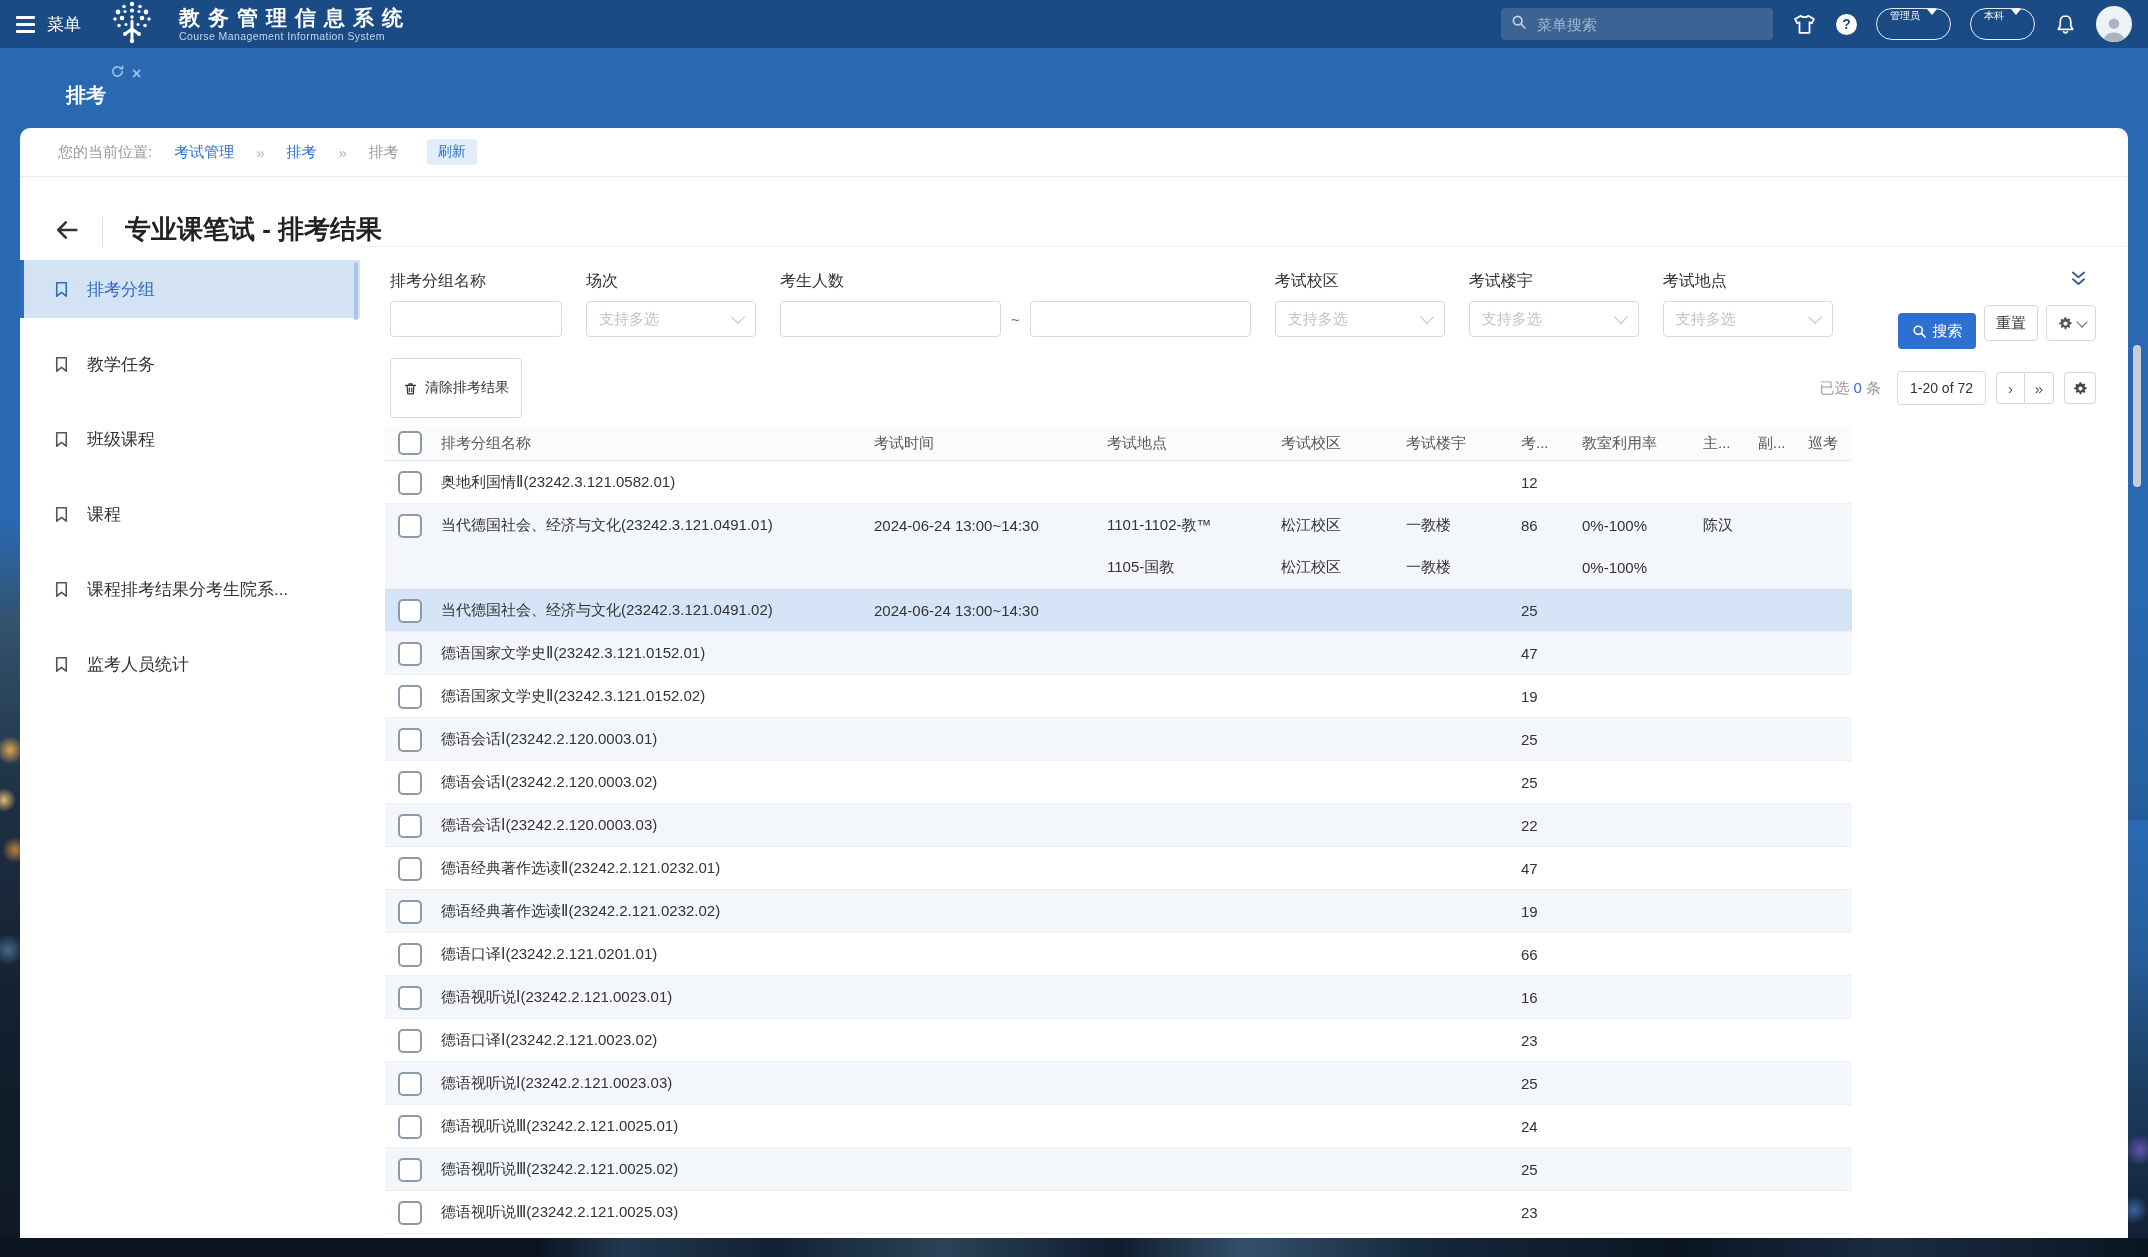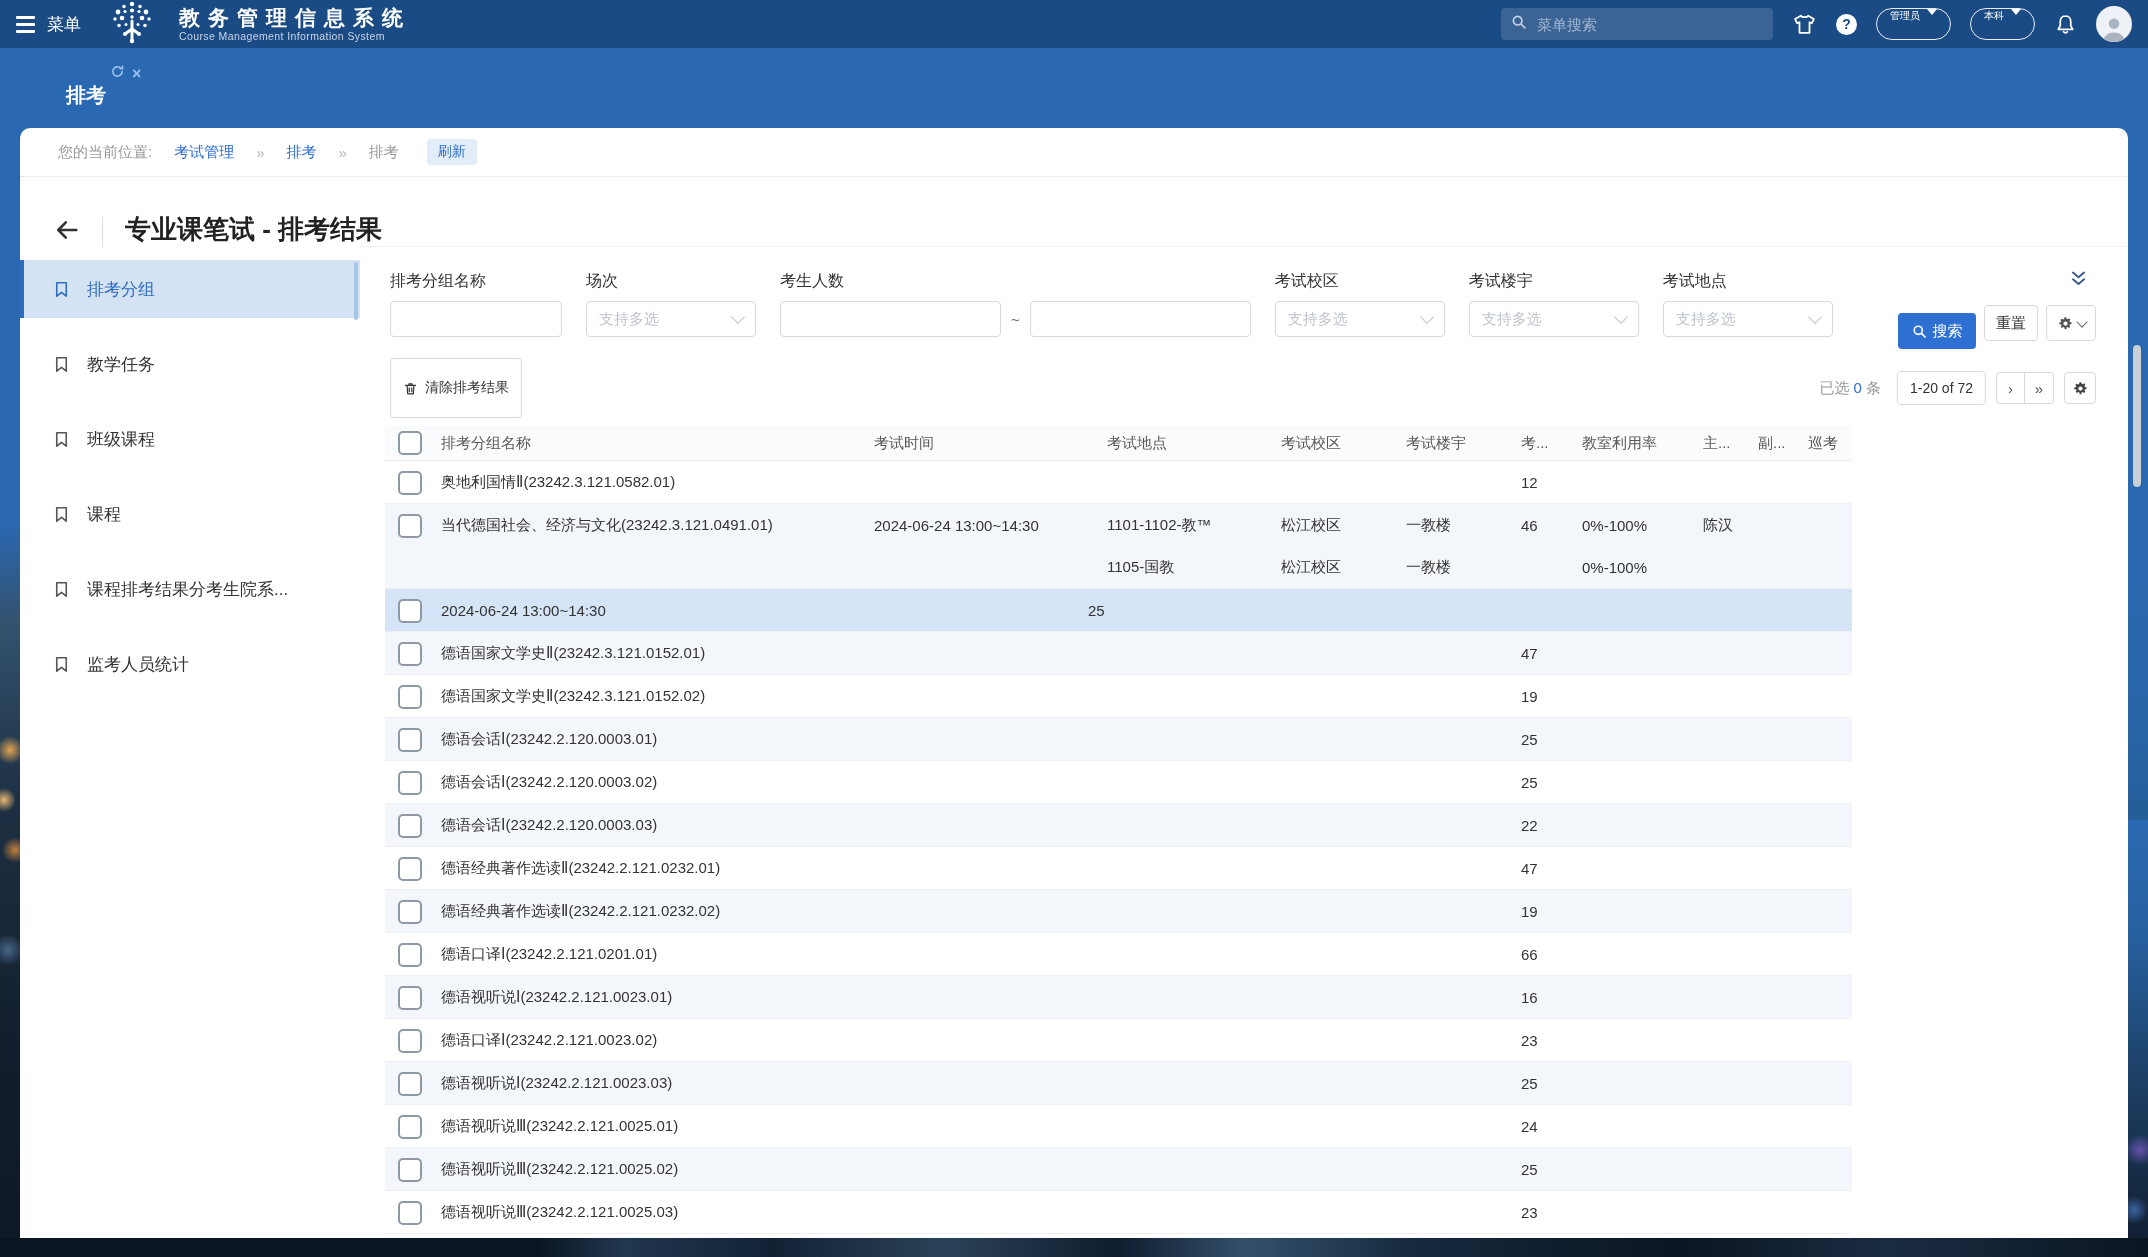--- a/index.html
+++ b/index.html
@@ -454,39 +454,42 @@
                 </div>
                 <div class="cell c-campus">
                   <div class="line">松江校区</div>
                   <div class="line">松江校区</div>
                 </div>
                 <div class="cell c-bldg">
                   <div class="line">一教楼</div>
                   <div class="line">一教楼</div>
                 </div>
                 <div class="cell c-count">
-                  <div class="line">46</div>
+                  <div class="line">86</div>
                 </div>
                 <div class="cell c-util">
                   <div class="line">0%-100%</div>
                   <div class="line">0%-100%</div>
                 </div>
                 <div class="cell c-chief">
                   <div class="line">陈汉</div>
                 </div>
                 <div class="cell c-deputy">
                   <div class="line"></div>
                 </div>
                 <div class="cell c-patrol">
                   <div class="line"></div>
                 </div>
               </div>
               <div class="trow selected">
                 <div class="cell c-check">
                   <div class="checkbox"></div>
+                </div>
+                <div class="cell c-name">
+                  <div class="line">当代德国社会、经济与文化(23242.3.121.0491.02)</div>
                 </div>
                 <div class="cell c-time">
                   <div class="line">2024-06-24 13:00~14:30</div>
                 </div>
                 <div class="cell c-loc">
                   <div class="line"></div>
                 </div>
                 <div class="cell c-campus">
                   <div class="line"></div>
                 </div>

